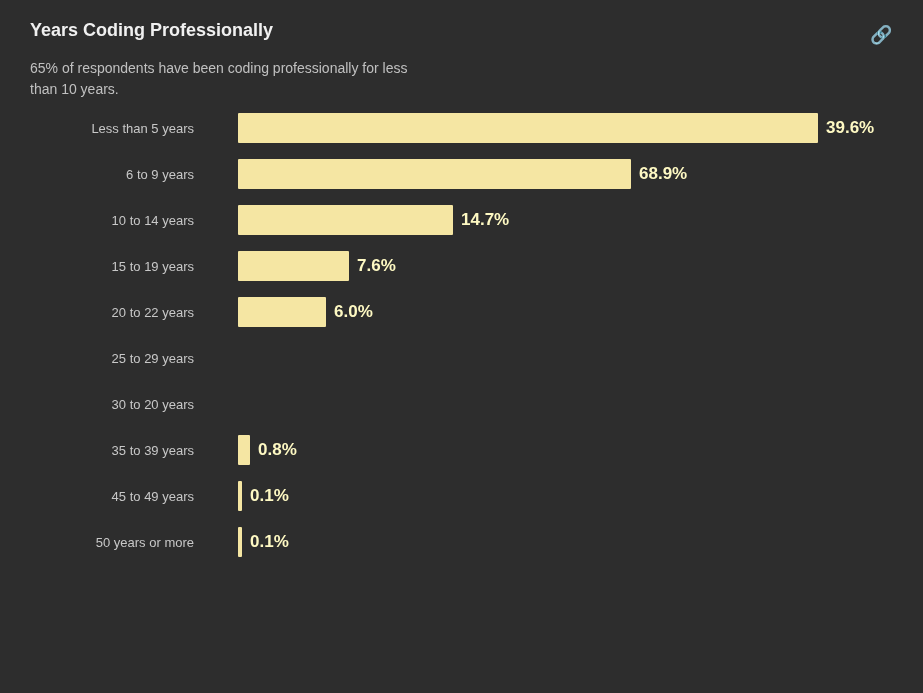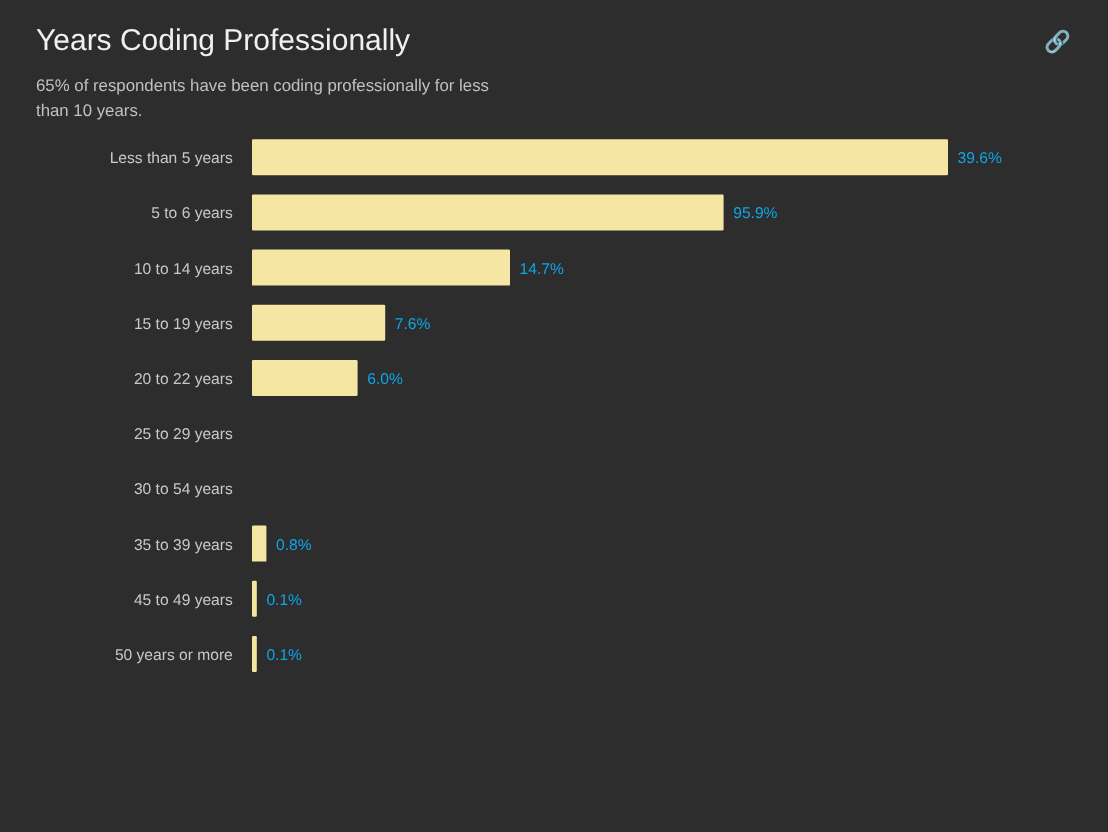--- a/index.html
+++ b/index.html
@@ -11,22 +11,22 @@
       min-height: 693px;
       padding: 20px 30px;
     }
     .header-row {
       display: flex;
       align-items: flex-start;
       justify-content: space-between;
       margin-bottom: 12px;
     }
     .page-title {
-      font-size: 25px;
-      font-weight: 400;
+      font-size: 18px;
+      font-weight: 700;
       color: #f0f0f0;
     }
     .link-icon {
       color: #aaa;
       font-size: 18px;
       cursor: pointer;
       margin-top: 4px;
     }
     .subtitle {
       font-size: 14px;
@@ -36,20 +36,21 @@
     }
     .chart-container {
       margin-top: 10px;
       padding-left: 20px;
     }
     .bar-row {
       display: flex;
       align-items: center;
       margin-bottom: 10px;
       height: 36px;
+      gap: 28px;
     }
     .bar-label {
       width: 160px;
       text-align: right;
       padding-right: 16px;
       font-size: 13px;
       color: #c8c8c8;
       flex-shrink: 0;
     }
     .bar-track {
@@ -58,23 +59,23 @@
       flex: 1;
     }
     .bar-fill {
       background-color: #f5e6a3;
       height: 30px;
       min-width: 4px;
       border-radius: 1px;
     }
     .bar-value {
       margin-left: 8px;
-      font-size: 13px;
-      font-weight: 400;
-      color: #0ea5e9;
+      font-size: 17px;
+      font-weight: 700;
+      color: #fef9c3;
       white-space: nowrap;
     }
   </style>
 </head>
 <body>
 
 <div class="header-row">
   <h1 class="page-title">Years Coding Professionally</h1>
   <span class="link-icon">🔗</span>
 </div>
@@ -83,24 +84,24 @@
 
 <div class="chart-container" id="chart-area">
 <div class="bar-row">
       <div class="bar-label">Less than 5 years</div>
       <div class="bar-track">
         <div class="bar-fill" style="width: 580px;"></div>
         <span class="bar-value">39.6%</span>
       </div>
     </div>
     <div class="bar-row">
-      <div class="bar-label">5 to 6 years</div>
+      <div class="bar-label">6 to 9 years</div>
       <div class="bar-track">
         <div class="bar-fill" style="width: 393px;"></div>
-        <span class="bar-value">95.9%</span>
+        <span class="bar-value">68.9%</span>
       </div>
     </div>
     <div class="bar-row">
       <div class="bar-label">10 to 14 years</div>
       <div class="bar-track">
         <div class="bar-fill" style="width: 215px;"></div>
         <span class="bar-value">14.7%</span>
       </div>
     </div>
     <div class="bar-row">
@@ -114,21 +115,21 @@
       <div class="bar-label">20 to 22 years</div>
       <div class="bar-track">
         <div class="bar-fill" style="width: 88px;"></div>
         <span class="bar-value">6.0%</span>
       </div>
     </div>
     <div class="bar-row">
       <div class="bar-label">25 to 29 years</div>
     </div>
     <div class="bar-row">
-      <div class="bar-label">30 to 54 years</div>
+      <div class="bar-label">30 to 20 years</div>
     </div>
     <div class="bar-row">
       <div class="bar-label">35 to 39 years</div>
       <div class="bar-track">
         <div class="bar-fill" style="width: 12px;"></div>
         <span class="bar-value">0.8%</span>
       </div>
     </div>
     <div class="bar-row">
       <div class="bar-label">45 to 49 years</div>

